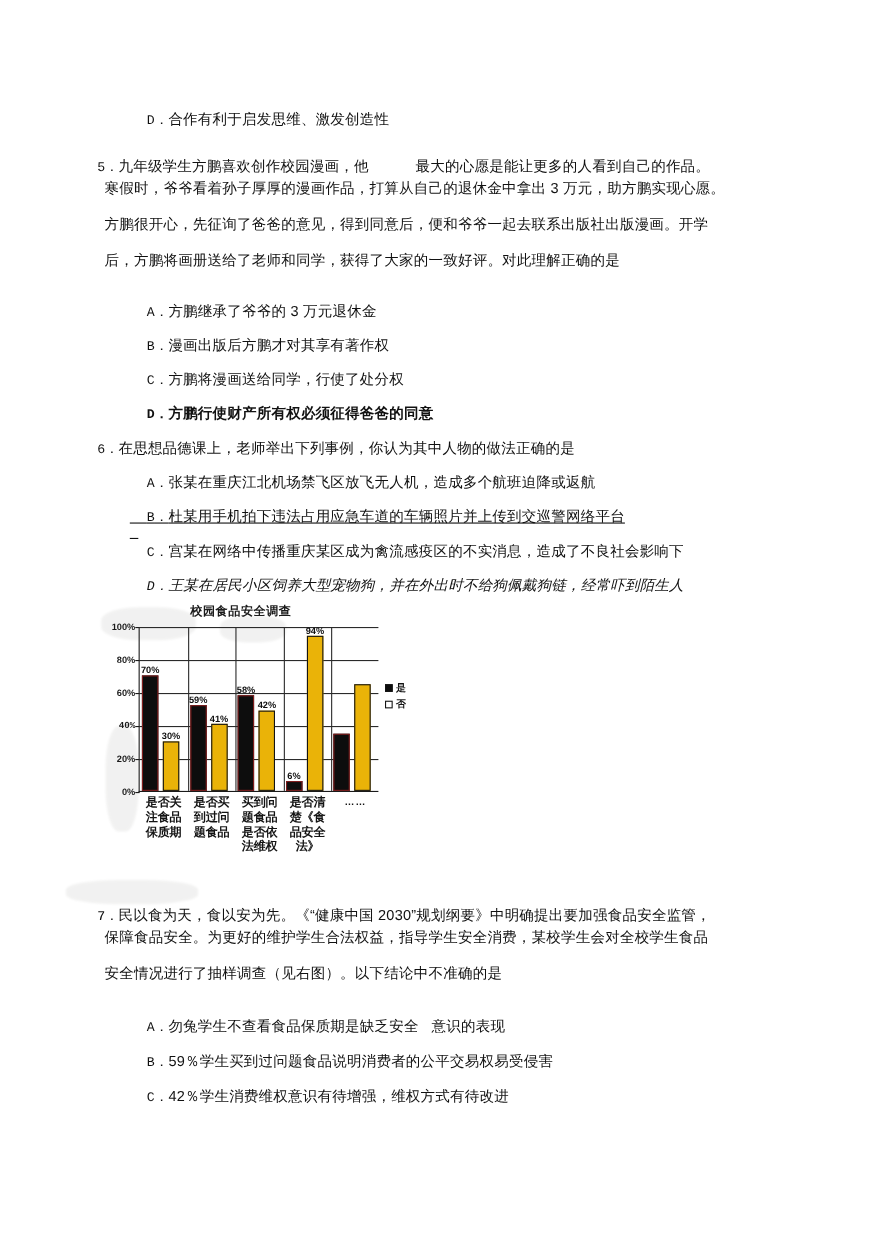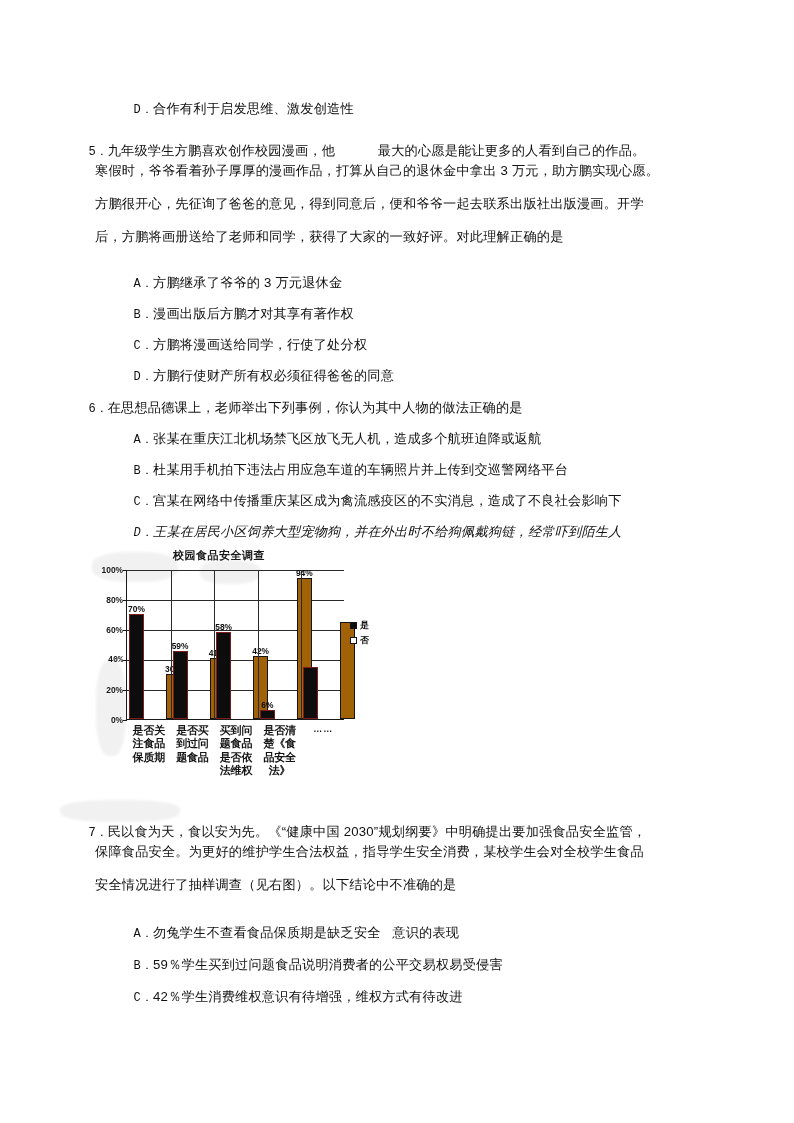--- a/index.html
+++ b/index.html
@@ -106,23 +106,23 @@
     bottom: 0;
     width: 15px;
     box-sizing: border-box;
   }
   .bar.yes {
     background: #0d0d0d;
     border: 1px solid #7f1d1d;
     left: 2px;
   }
   .bar.no {
-    background: #a16207;
+    background: #eab308;
     border: 1.3px solid #141414;
-    left: 39px;
+    left: 21px;
   }
   .bar-label {
     position: absolute;
     bottom: 100%;
     left: 50%;
     transform: translateX(-50%);
     margin-bottom: 1px;
     font-size: 8.4px;
     font-weight: bold;
     white-space: nowrap;
@@ -204,32 +204,32 @@
 
   <div class="qline" style="left:118px;top:263px;">
     <span class="opt-letter">A</span><span class="opt-letter">．</span><span>方鹏继承了爷爷的 3 万元退休金</span>
   </div>
   <div class="qline" style="left:118px;top:294px;">
     <span class="opt-letter">B</span><span class="opt-letter">．</span><span>漫画出版后方鹏才对其享有著作权</span>
   </div>
   <div class="qline" style="left:118px;top:325px;">
     <span class="opt-letter">C</span><span class="opt-letter">．</span><span>方鹏将漫画送给同学，行使了处分权</span>
   </div>
-  <div class="qline" style="left:118px;top:356px;">
+  <div class="qline" style="left:118px;top:356px;font-weight:bold;">
     <span class="opt-letter">D</span><span class="opt-letter">．</span><span>方鹏行使财产所有权必须征得爸爸的同意</span>
   </div>
 
   <div class="qline" style="left:73px;top:388px;">
     <span class="qnum">6</span><span class="qnum">．</span><span>在思想品德课上，老师举出下列事例，你认为其中人物的做法正确的是</span>
   </div>
 
   <div class="qline" style="left:118px;top:419px;">
     <span class="opt-letter">A</span><span class="opt-letter">．</span><span>张某在重庆江北机场禁飞区放飞无人机，造成多个航班迫降或返航</span>
   </div>
-  <div class="qline" style="left:118px;top:450px;">
+  <div class="qline" style="left:118px;top:450px;text-decoration:underline;">
     <span class="opt-letter">B</span><span class="opt-letter">．</span><span>杜某用手机拍下违法占用应急车道的车辆照片并上传到交巡警网络平台</span>
   </div>
   <div class="qline" style="left:118px;top:481px;">
     <span class="opt-letter">C</span><span class="opt-letter">．</span><span>宫某在网络中传播重庆某区成为禽流感疫区的不实消息，造成了不良社会影响下</span>
   </div>
   <div class="qline" style="left:118px;top:512px;font-style:italic;">
     <span class="opt-letter">D</span><span class="opt-letter">．</span><span>王某在居民小区饲养大型宠物狗，并在外出时不给狗佩戴狗链，经常吓到陌生人</span>
   </div>
 
   <div id="chart-figure">
@@ -257,36 +257,36 @@
             <div class="bar-label">70%</div>
           </div>
           <div class="bar no" style="height: 45px;">
             <div class="bar-label">30%</div>
           </div>
           <div class="cat-label" style="width: 43.6px; white-space: pre-line;">是否关
 注食品
 保质期</div>
         </div>
         <div class="bargroup" style="left: 43.6px; width: 43.6px;">
-          <div class="bar yes" style="height: 68px;">
+          <div class="bar yes" style="height: 78px;">
             <div class="bar-label">59%</div>
           </div>
           <div class="bar no" style="height: 61.5px;">
             <div class="bar-label">41%</div>
           </div>
           <div class="cat-label" style="width: 43.6px; white-space: pre-line;">是否买
 到过问
 题食品</div>
           <div style="position: absolute; left: 0px; top: 0px; height: 100%; border-left: 1.1px solid rgb(42, 42, 42);"></div>
         </div>
         <div class="bargroup" style="left: 87.2px; width: 43.6px;">
           <div class="bar yes" style="height: 87px; margin-top: 20px;">
             <div class="bar-label">58%</div>
           </div>
-          <div class="bar no" style="height: 63px;">
+          <div class="bar no" style="height: 73px;">
             <div class="bar-label">42%</div>
           </div>
           <div class="cat-label" style="width: 43.6px; white-space: pre-line;">买到问
 题食品
 是否依
 法维权</div>
           <div style="position: absolute; left: 0px; top: 0px; height: 100%; border-left: 1.1px solid rgb(42, 42, 42);"></div>
         </div>
         <div class="bargroup" style="left: 130.8px; width: 43.6px;">
           <div class="bar yes" style="height: 9px;">

